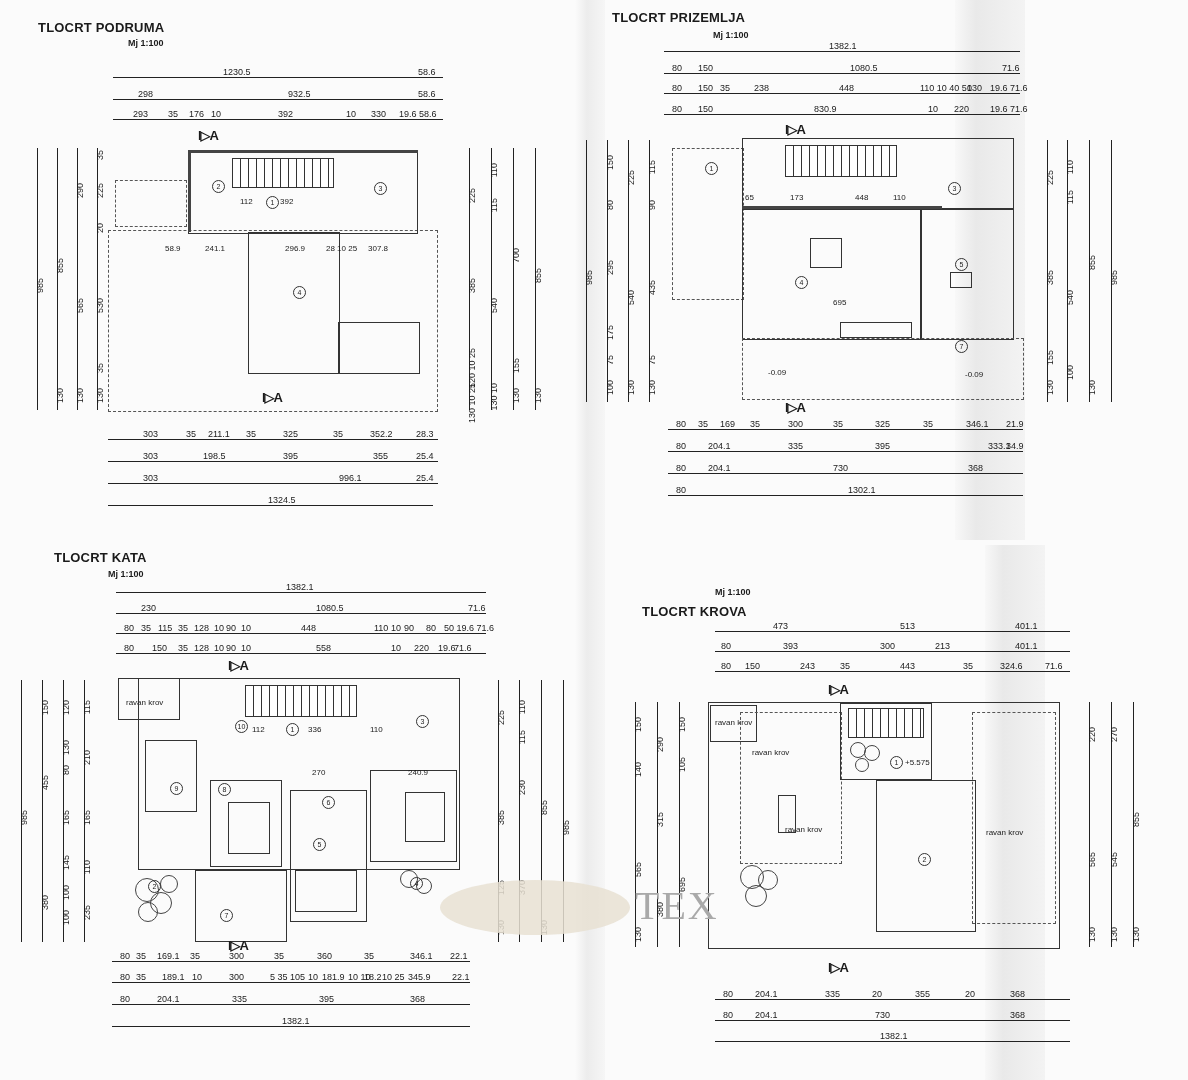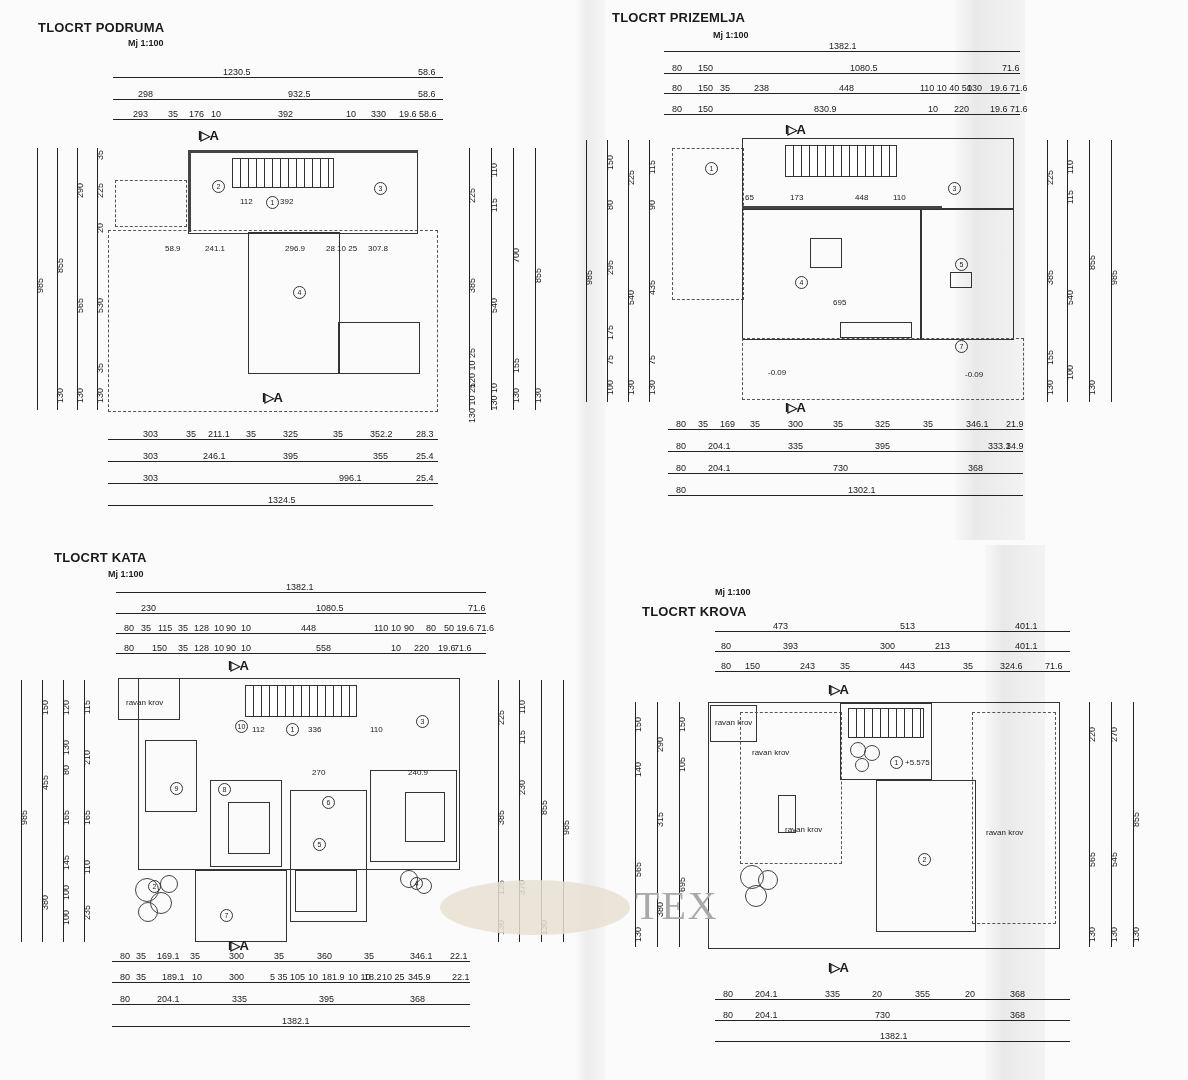--- a/index.html
+++ b/index.html
@@ -145,21 +145,21 @@
     <span class="seg" style="left:100px;">211.1</span>
     <span class="seg" style="left:138px;">35</span>
     <span class="seg" style="left:175px;">325</span>
     <span class="seg" style="left:225px;">35</span>
     <span class="seg" style="left:262px;">352.2</span>
     <span class="seg" style="left:308px;">28.3</span>
   </div>
   <div class="dimrow" style="left:108px;top:450px;width:330px;">
     <div class="line"></div>
     <span class="seg" style="left:35px;">303</span>
-    <span class="seg" style="left:95px;">246.1</span>
+    <span class="seg" style="left:95px;">198.5</span>
     <span class="seg" style="left:175px;">395</span>
     <span class="seg" style="left:265px;">355</span>
     <span class="seg" style="left:308px;">25.4</span>
   </div>
   <div class="dimrow" style="left:108px;top:472px;width:330px;">
     <div class="line"></div>
     <span class="seg" style="left:35px;">303</span>
     <span class="seg" style="left:195px;padding-left:36px;">996.1</span>
     <span class="seg" style="left:308px;">25.4</span>
   </div>

